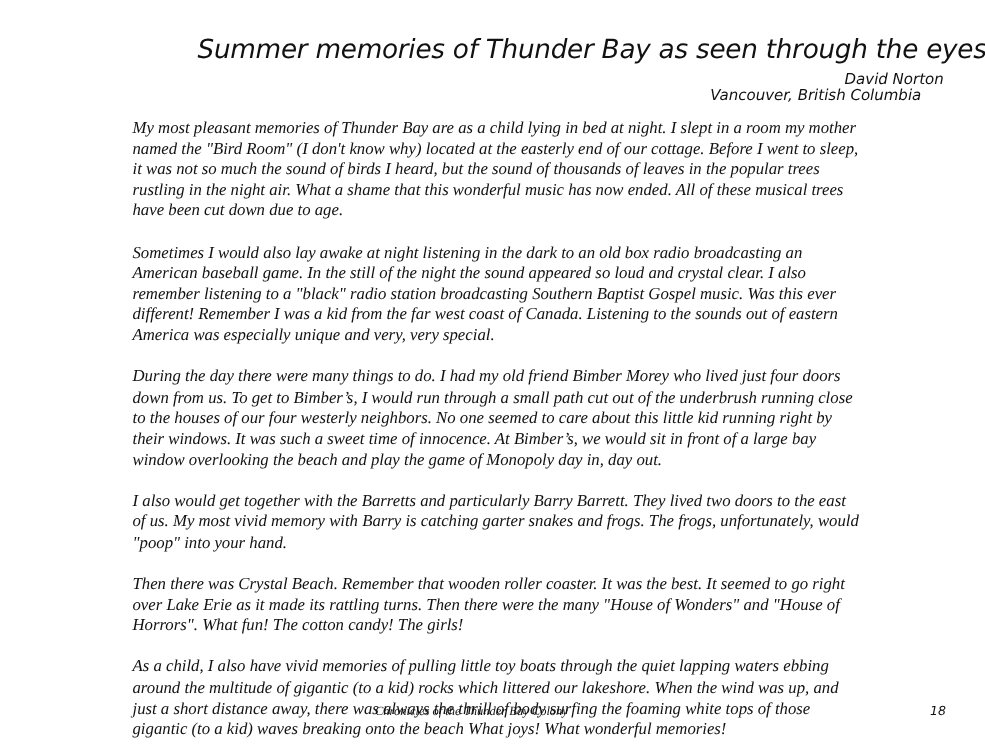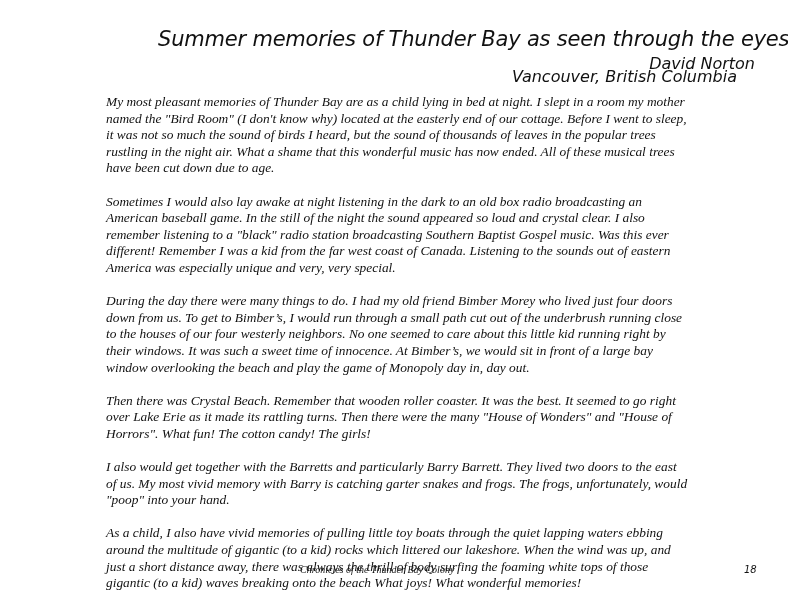--- a/index.html
+++ b/index.html
@@ -27,21 +27,21 @@
     text-align: left;
     color: #111;
   }
   .byline {
     position: absolute;
     right: 33px;
     top: 57px;
     text-align: right;
     font-family: "DejaVu Sans", sans-serif;
     font-style: italic;
-    font-size: 16px;
+    font-size: 12px;
     line-height: 13px;
     color: #111;
   }
   .byline .author { display: block; }
   .byline .place { display: block; margin-right: 18px; }
   .body {
     position: absolute;
     left: 106px;
     top: 94px;
     width: 582px;
@@ -83,20 +83,20 @@
 
   <div class="byline">
     <span class="author">David Norton</span>
     <span class="place">Vancouver, British Columbia</span>
   </div>
 
   <div class="body">
     <p>My most pleasant memories of Thunder Bay are as a child lying in bed at night. I slept in a room my mother named the "Bird Room" (I don't know why) located at the easterly end of our cottage. Before I went to sleep, it was not so much the sound of birds I heard, but the sound of thousands of leaves in the popular trees rustling in the night air. What a shame that this wonderful music has now ended. All of these musical trees have been cut down due to age.</p>
     <p>Sometimes I would also lay awake at night listening in the dark to an old box radio broadcasting an American baseball game. In the still of the night the sound appeared so loud and crystal clear. I also remember listening to a "black" radio station broadcasting Southern Baptist Gospel music. Was this ever different! Remember I was a kid from the far west coast of Canada. Listening to the sounds out of eastern America was especially unique and very, very special.</p>
     <p>During the day there were many things to do. I had my old friend Bimber Morey who lived just four doors down from us. To get to Bimber’s, I would run through a small path cut out of the underbrush running close to the houses of our four westerly neighbors. No one seemed to care about this little kid running right by their windows. It was such a sweet time of innocence. At Bimber’s, we would sit in front of a large bay window overlooking the beach and play the game of Monopoly day in, day out.</p>
+    <p>I also would get together with the Barretts and particularly Barry Barrett. They lived two doors to the east of us. My most vivid memory with Barry is catching garter snakes and frogs. The frogs, unfortunately, would "poop" into your hand.</p>
     <p>Then there was Crystal Beach. Remember that wooden roller coaster. It was the best. It seemed to go right over Lake Erie as it made its rattling turns. Then there were the many "House of Wonders" and "House of Horrors". What fun! The cotton candy! The girls!</p>
-    <p>I also would get together with the Barretts and particularly Barry Barrett. They lived two doors to the east of us. My most vivid memory with Barry is catching garter snakes and frogs. The frogs, unfortunately, would "poop" into your hand.</p>
     <p>As a child, I also have vivid memories of pulling little toy boats through the quiet lapping waters ebbing around the multitude of gigantic (to a kid) rocks which littered our lakeshore. When the wind was up, and just a short distance away, there was always the thrill of body surfing the foaming white tops of those gigantic (to a kid) waves breaking onto the beach What joys! What wonderful memories!</p>
   </div>
 
   <div class="footer-title">Chronicles of the Thunder Bay Colony</div>
   <div class="page-number">18</div>
 </div>
 
 </body></html>

